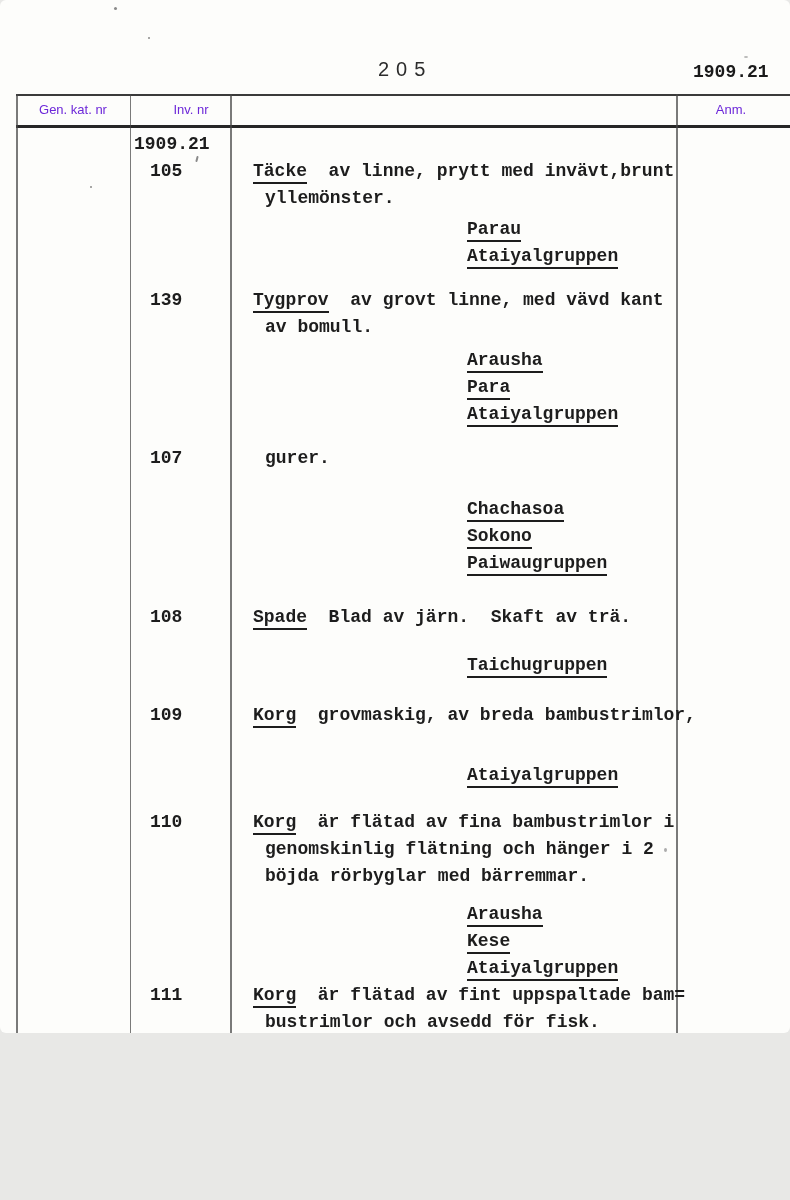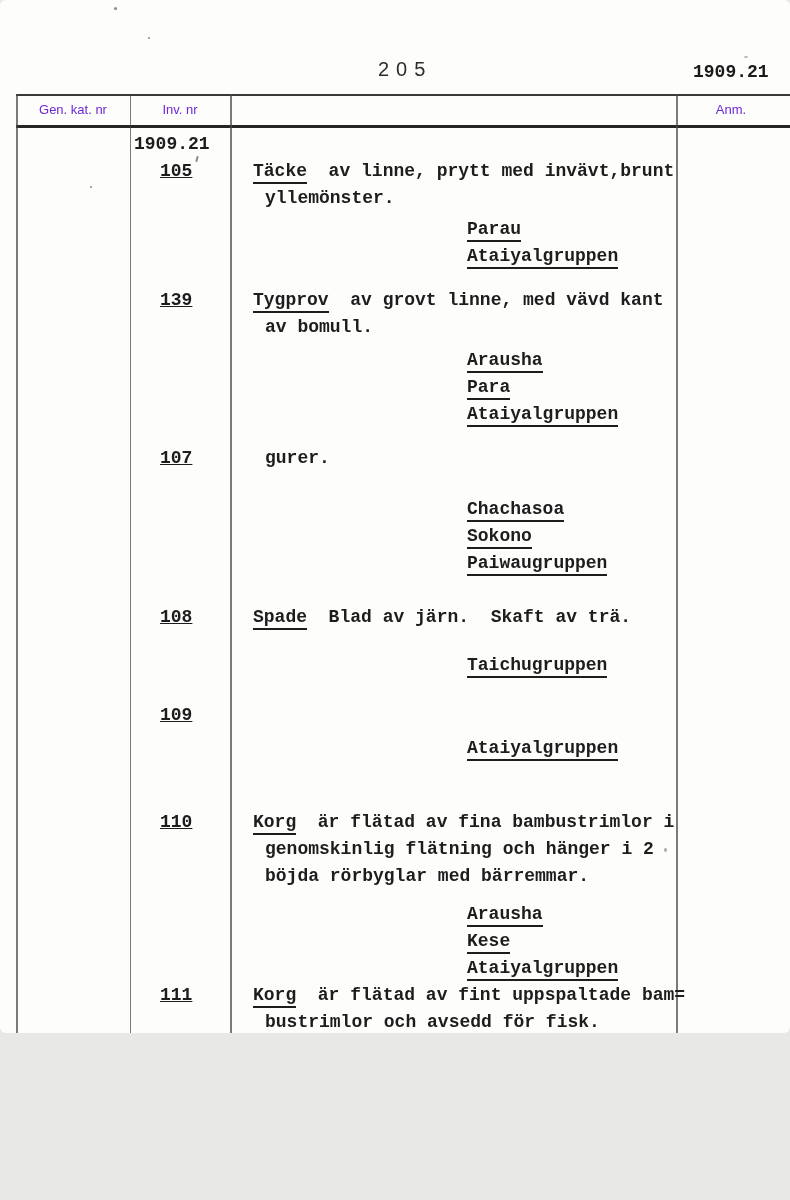--- a/index.html
+++ b/index.html
@@ -23,39 +23,39 @@
   .v2 { left:130px; width:1px; }
   .v3 { left:230px; }
   .v4 { left:676px; }
   .form-label {
     position:absolute; top:102px;
     font-family:"Liberation Sans", sans-serif;
     font-size:13px; color:#6d28d9;
     text-align:center; line-height:16px;
   }
   .fl1 { left:16px; width:114px; }
-  .fl2 { left:130px; width:100px; }
+  .fl2 { left:141px; width:100px; }
   .fl4 { left:676px; width:110px; }
   
   .page-number {
     position:absolute; top:58px; left:378px;
     font-family:"Liberation Sans", sans-serif;
     font-size:20px; letter-spacing:7px; color:#2c2c2c;
   }
   .year-ref {
     position:absolute; top:62px; left:693px;
     font-size:18px; font-weight:bold; color:#1a1a1a;
   }
   
   .year-label {
     position:absolute; top:134px; left:134px;
     font-size:18px; font-weight:bold;
   }
   .entry { position:absolute; left:0; width:790px; font-size:18px; font-weight:bold; }
-  .inv { position:absolute; left:160px; top:0; line-height:27px;text-decoration:underline; }
+  .inv { position:absolute; left:150px; top:0; line-height:27px; }
   .desc { position:absolute; left:253px; top:0; width:460px; }
   .line { line-height:27px; white-space:pre; }
   .cont { padding-left:12px; }
   .groups { padding-left:214px; }
   .gline { line-height:27px; white-space:pre; }
   .u { border-bottom:2px solid #1d1d1d; padding-bottom:1px; }
   
   .footer {
     position:absolute; top:1167px; right:28px;
     font-family:"Liberation Sans", sans-serif;
@@ -130,20 +130,21 @@
       <div class="line"><span class="u">Spade</span><span>  Blad av järn.  Skaft av trä.</span></div>
       <div class="groups" style="margin-top:21px">
         <div class="gline"><span class="u">Taichugruppen</span></div>
       </div>
     </div>
   </div>
 
   <div class="entry" style="top:702px">
     <div class="inv">109</div>
     <div class="desc">
+      <div class="line"><span class="u">Korg</span><span>  grovmaskig, av breda bambustrimlor,</span></div>
       <div class="groups" style="margin-top:33px">
         <div class="gline"><span class="u">Ataiyalgruppen</span></div>
       </div>
     </div>
   </div>
 
   <div class="entry" style="top:809px">
     <div class="inv">110</div>
     <div class="desc">
       <div class="line"><span class="u">Korg</span><span>  är flätad av fina bambustrimlor i</span></div>

